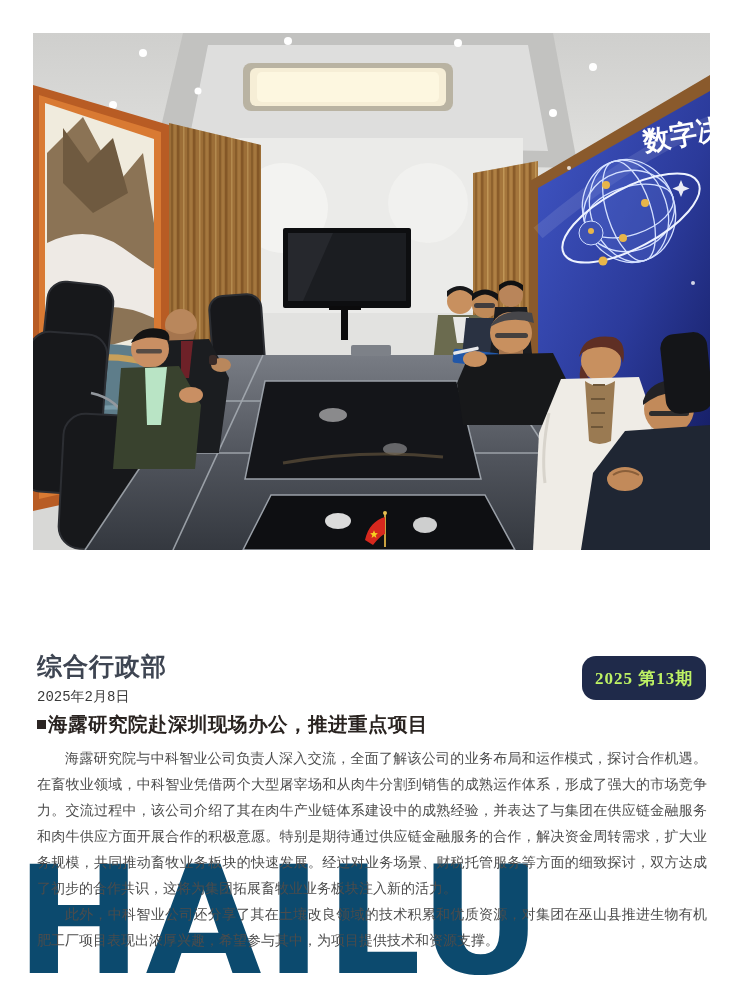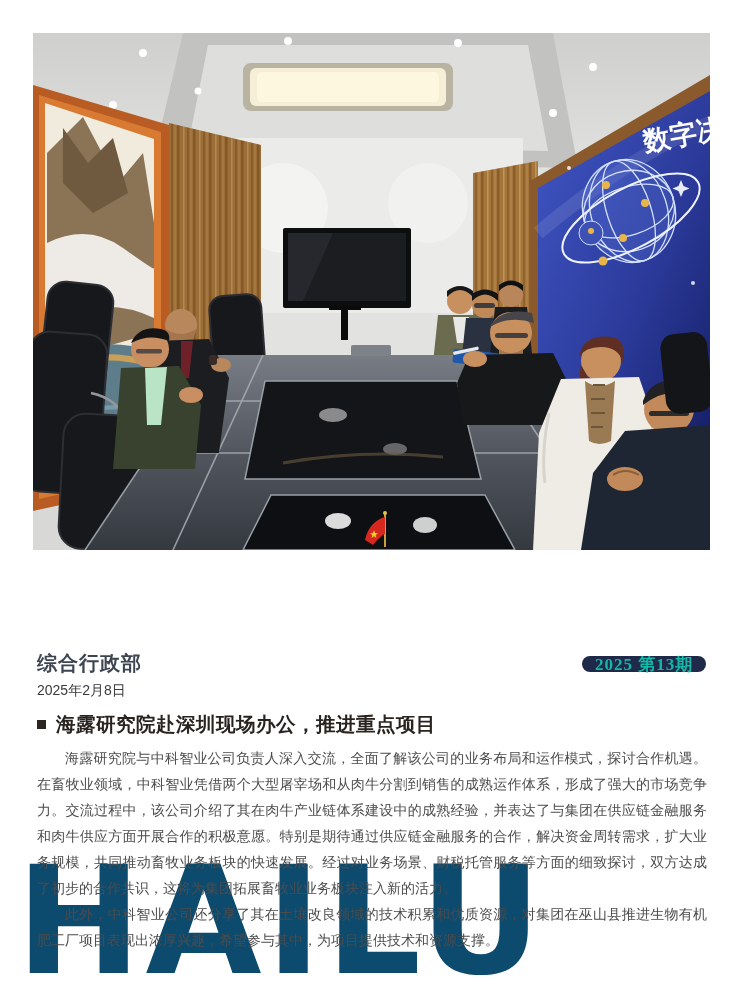--- a/index.html
+++ b/index.html
@@ -12,35 +12,35 @@
     overflow:hidden; background:#d8d8d6; z-index:1;
   }
   .watermark {
     position:absolute; left:16px; top:846px; z-index:0;
     font-family:"DejaVu Sans", sans-serif; font-weight:800;
     font-size:150px; line-height:1; letter-spacing:4px; color:#0c4a6e;
     user-select:none;
   }
   .dept-header { position:absolute; left:37px; top:650px; z-index:2; }
   .dept-name {
-    font-family:"Liberation Serif", serif; font-size:20px; font-weight:700;
+    font-family:"Liberation Serif", serif; font-size:25px; font-weight:700;
     color:#3e4552; letter-spacing:1px;
   }
   .dept-date {
-    font-family:Liberation Sans, sans-serif; font-size:14px; color:#3a3a3a;
+    font-family:Liberation Mono, monospace; font-size:14px; color:#3a3a3a;
     margin-top:5px;
   }
   .issue-badge {
-    position:absolute; left:582px; top:656px; min-width:124px; height:16px;
-    background:#1f2a4a; color:#14b8a6; border-radius:14px;
+    position:absolute; left:582px; top:656px; min-width:124px; height:44px;
+    background:#1f2a4a; color:#bef264; border-radius:14px;
     display:flex; align-items:center; justify-content:center;
     font-family:"Liberation Serif", serif; font-size:17px; font-weight:700;
     letter-spacing:1px; z-index:2; box-sizing:border-box; padding:0 10px;
   }
-  .headline { position:absolute; left:37px; top:711px; display:flex; align-items:center; gap:10px; z-index:2; }
+  .headline { position:absolute; left:37px; top:711px; display:flex; align-items:center; gap:2px; z-index:2; }
   .headline .bullet { width:9px; height:9px; background:#2b2523; flex:0 0 auto; }
   .headline .headline-text { font-size:19.5px; font-weight:700; color:#292320; letter-spacing:0.5px; }
   .body-text { position:absolute; left:37px; top:745px; width:670px; z-index:2; }
   .body-text p {
     margin:0; font-size:14px; line-height:26px; color:#4c4c4c;
     text-align:justify; text-indent:2em;
   }
 </style>
 </head>
 <body>

